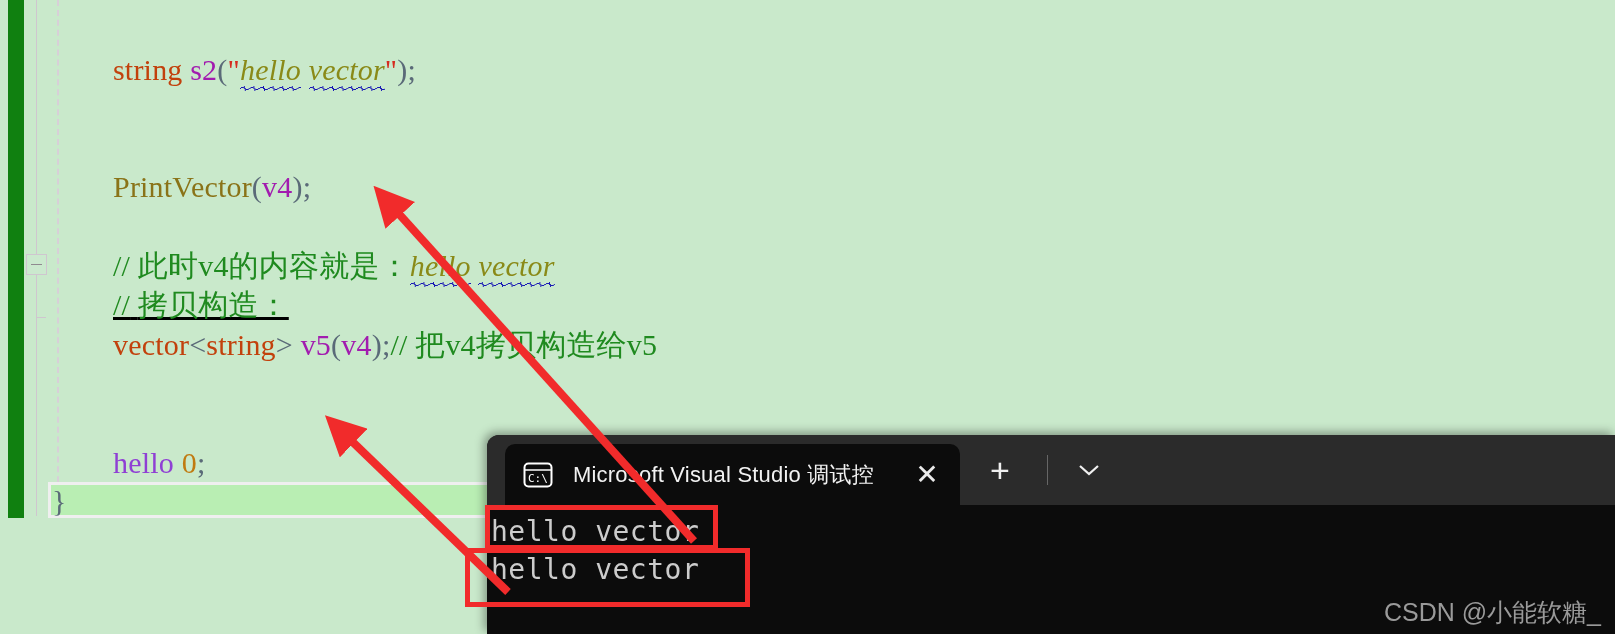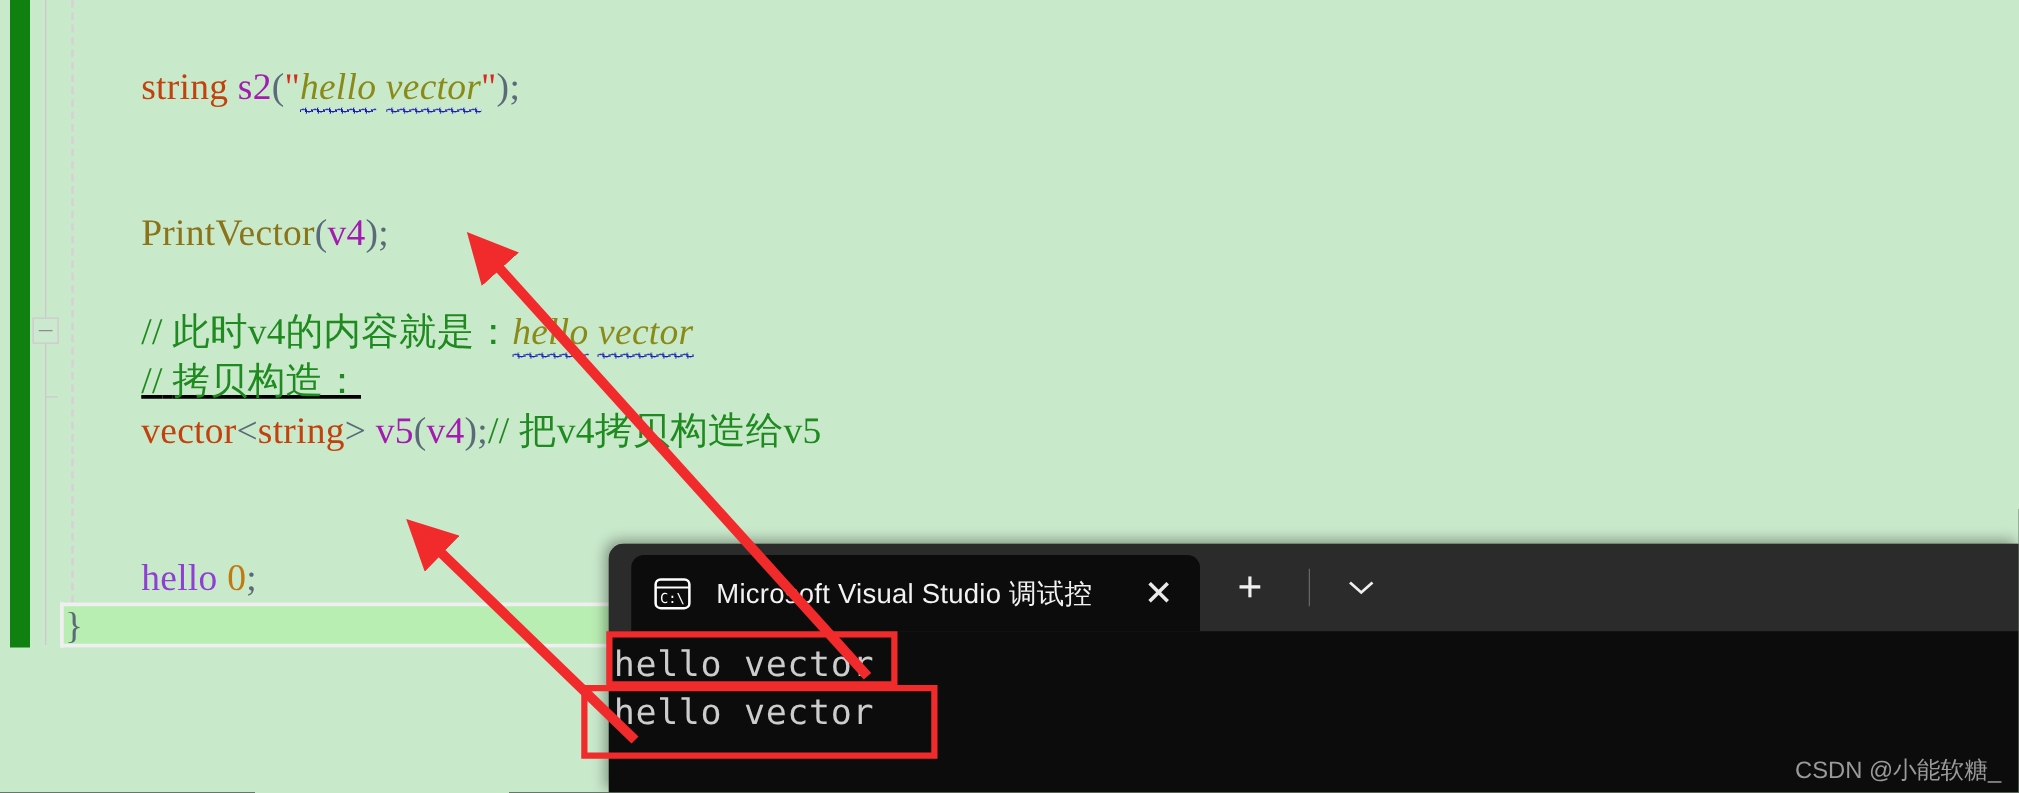--- a/index.html
+++ b/index.html
@@ -271,21 +271,21 @@
     letter-spacing: 0.5px;
   }
   .term-line-1 { top: 10px; }
   .term-line-2 { top: 48px; }
 
   .watermark {
     position: absolute;
     right: 14px;
     bottom: 5px;
     color: #9a9a9a;
-    font-size: 19px;
+    font-size: 25px;
     font-family: "Liberation Sans", sans-serif;
     white-space: nowrap;
   }
 
   
   #annotations {
     position: absolute;
     inset: 0;
     pointer-events: none;
   }

